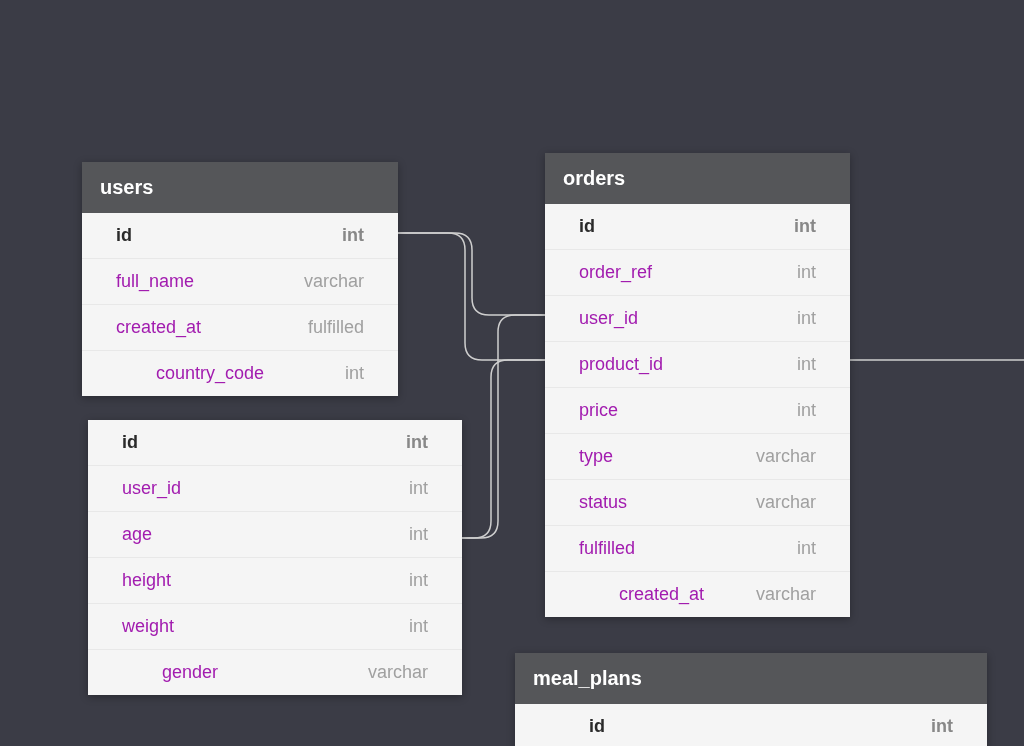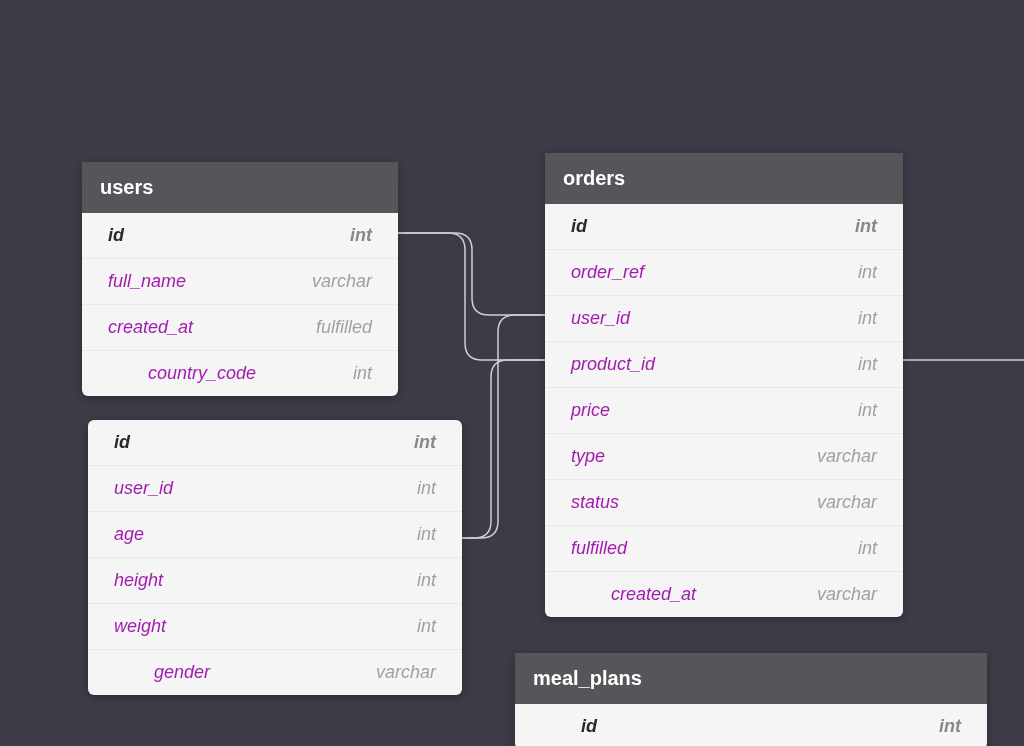--- a/index.html
+++ b/index.html
@@ -12,37 +12,35 @@
       font-family: -apple-system, BlinkMacSystemFont, "Segoe UI", Helvetica, Arial, sans-serif;
       width: 1024px;
       height: 746px;
       position: relative;
       overflow: hidden;
     }
     .table-card {
       position: absolute;
       background: #f5f5f5;
       box-shadow: 0 2px 8px rgba(0,0,0,0.3);
-      border-radius: 6px;
     }
     .table-header {
       background: #555659;
       color: #fff;
       font-weight: 700;
       padding: 14px 18px;
       font-size: 20px;
     }
     .table-row {
       display: flex;
       justify-content: space-between;
       align-items: center;
-      padding: 12px 26px;
+      padding: 12px 34px;
       font-size: 18px;
       border-bottom: 1px solid #e8e8e8;
-      font-style: italic;
     }
     .table-row:last-child {
       border-bottom: none;
       margin-left: 40px;
     }
     .col-name {
       color: #a21caf;
     }
     .col-type {
       color: #a0a0a0;
@@ -122,21 +120,21 @@
   <div class="table-row">
     <span class="col-name">weight</span>
     <span class="col-type">int</span>
   </div>
   <div class="table-row">
     <span class="col-name">gender</span>
     <span class="col-type">varchar</span>
   </div>
 </div>
 
-<div class="table-card" style="left:545px; top:153px; width:358px;">
+<div class="table-card" style="left:545px; top:153px; width:305px;">
   <div class="table-header">
     <span>orders</span>
   </div>
   <div class="table-row pk">
     <span class="col-name">id</span>
     <span class="col-type">int</span>
   </div>
   <div class="table-row">
     <span class="col-name">order_ref</span>
     <span class="col-type">int</span>

